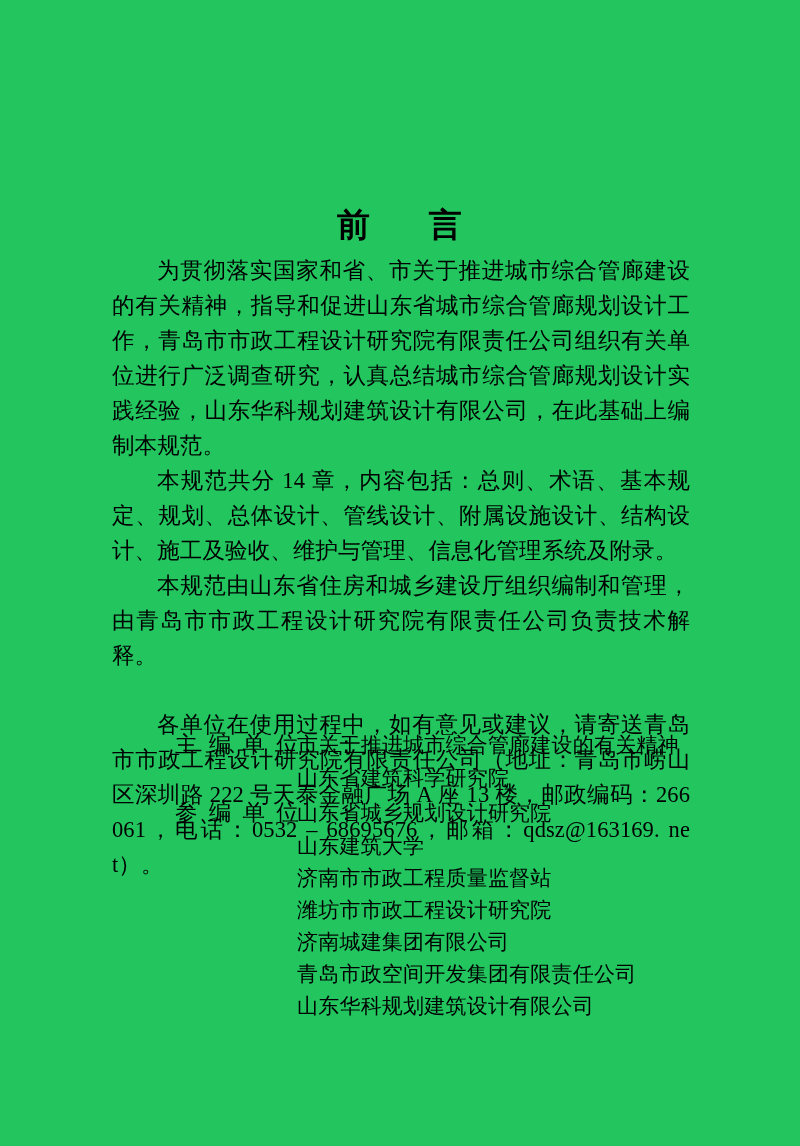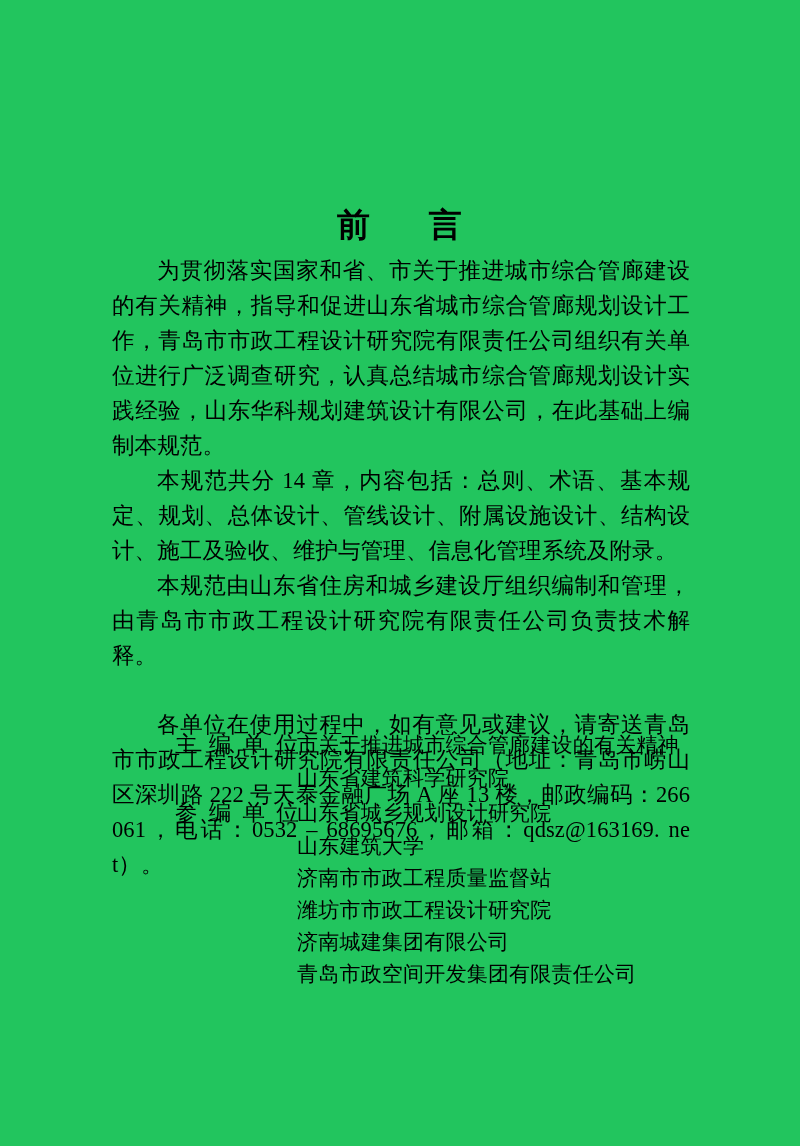--- a/index.html
+++ b/index.html
@@ -153,18 +153,19 @@
         <span class="credit-label">参  编  单  位</span>
         <span class="credit-colon">：</span>
       </div>
       <div class="org-item inline-first">山东省城乡规划设计研究院</div>
       <ul class="org-list org-rest">
         <li class="org-item">山东建筑大学</li>
         <li class="org-item">济南市市政工程质量监督站</li>
         <li class="org-item">潍坊市市政工程设计研究院</li>
         <li class="org-item">济南城建集团有限公司</li>
         <li class="org-item">青岛市政空间开发集团有限责任公司</li>
+        <li class="org-item">山东华科规划建筑设计有限公司</li>
       </ul>
     </div>
 
   </div>
 
 </div>
 
 </body></html>

